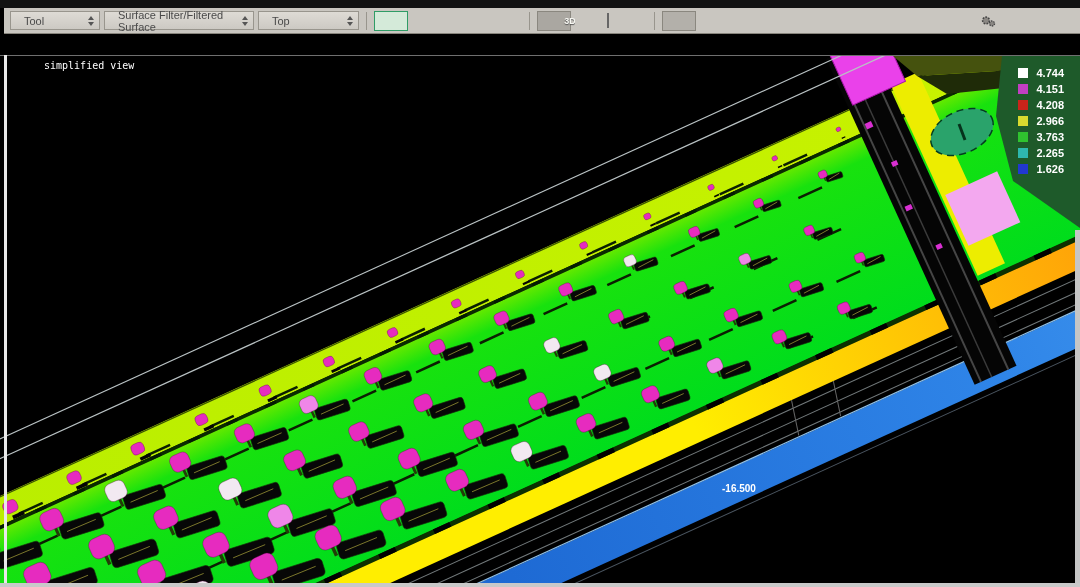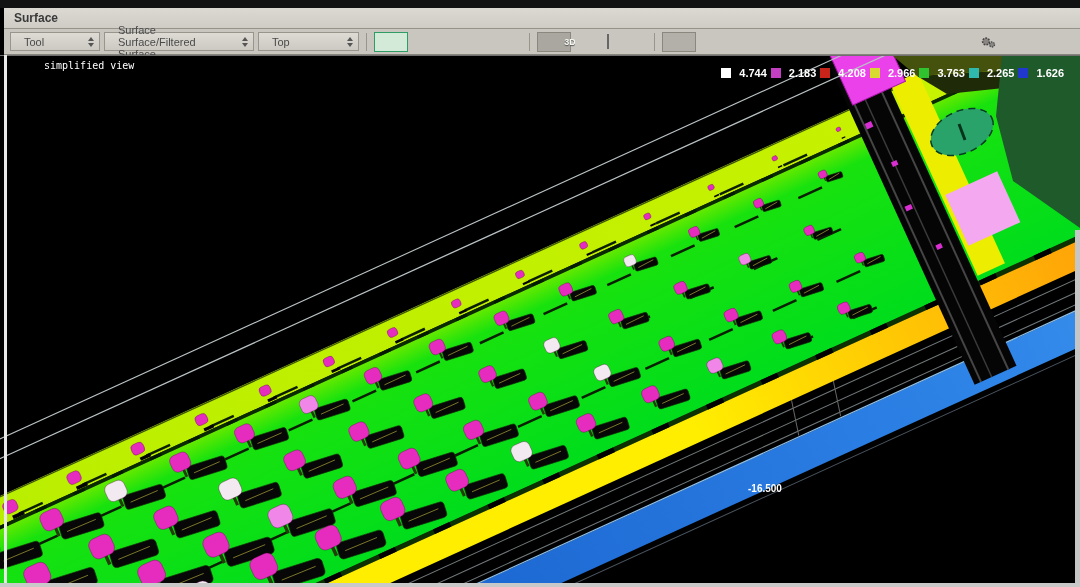--- a/index.html
+++ b/index.html
@@ -30,44 +30,41 @@
           border:1px solid #666;}
   .tb-right{margin-left:auto;display:flex;align-items:center;gap:3px;padding-right:2px;}
   .viewport{position:absolute;top:55px;left:0;right:0;bottom:0;background:#000;}
   #scene-svg{position:absolute;top:1px;left:0;width:1080px;height:527px;}
   .vp-topline{position:absolute;top:0;left:0;right:0;height:1px;background:#6f6f6f;}
   .vp-left{position:absolute;left:4px;top:0;bottom:4px;width:3px;background:#e9e9e9;z-index:5;}
   .vp-bottom{position:absolute;bottom:0;left:0;right:0;height:4px;background:#c9c9c9;z-index:5;}
   .vp-right{position:absolute;right:0;top:175px;bottom:4px;width:5px;background:#c6c6c6;z-index:5;}
   .mode-label{position:absolute;left:44px;top:5px;color:#fff;font-family:"DejaVu Sans Mono",monospace;
               font-size:10px;font-weight:normal;z-index:4;}
-  .elev-label{position:absolute;left:748px;top:428px;color:#fff;font-size:10px;font-weight:bold;z-index:4;}
-  .legend{position:absolute;top:12px;right:16px;display:flex;flex-direction:row;gap:4px;z-index:4;}
+  .elev-label{position:absolute;left:722px;top:428px;color:#fff;font-size:10px;font-weight:bold;z-index:4;}
+  .legend{position:absolute;top:12px;right:16px;display:flex;flex-direction:column;gap:4px;z-index:4;}
   .legend-row{display:flex;align-items:center;gap:8px;}
   .legend-swatch{width:10px;height:10px;}
   .legend-val{color:#fff;font-size:11px;font-weight:bold;}
 </style>
 </head>
 <body>
 
 <div class="window">
   <div class="top-strip"></div>
-  <div class="titlebar">
-    <span>Surface</span>
-  </div>
   <div class="toolbar">
     <div class="dropdown dd-tool">
       <span>Tool</span>
       <span class="spin">
           <i class="up"></i>
           <i class="down"></i>
         </span>
     </div>
     <div class="dropdown dd-filter">
-      <span>Surface Surface/Filtered Surface</span>
+      <span>Surface Filter/Filtered Surface</span>
       <span class="spin">
           <i class="up"></i>
           <i class="down"></i>
         </span>
     </div>
     <div class="dropdown dd-view">
       <span>Top</span>
       <span class="spin">
           <i class="up"></i>
           <i class="down"></i>
@@ -472,21 +469,21 @@
       </svg>
     <div class="mode-label">simplified view</div>
     <div class="elev-label">-16.500</div>
     <div class="legend" id="legend">
         <div class="legend-row">
           <span class="legend-swatch" style="background: rgb(255, 255, 255);"></span>
           <span class="legend-val">4.744</span>
         </div>
         <div class="legend-row">
           <span class="legend-swatch" style="background: rgb(194, 63, 194);"></span>
-          <span class="legend-val">2.183</span>
+          <span class="legend-val">4.151</span>
         </div>
         <div class="legend-row">
           <span class="legend-swatch" style="background: rgb(201, 36, 26);"></span>
           <span class="legend-val">4.208</span>
         </div>
         <div class="legend-row">
           <span class="legend-swatch" style="background: rgb(216, 218, 47);"></span>
           <span class="legend-val">2.966</span>
         </div>
         <div class="legend-row">

